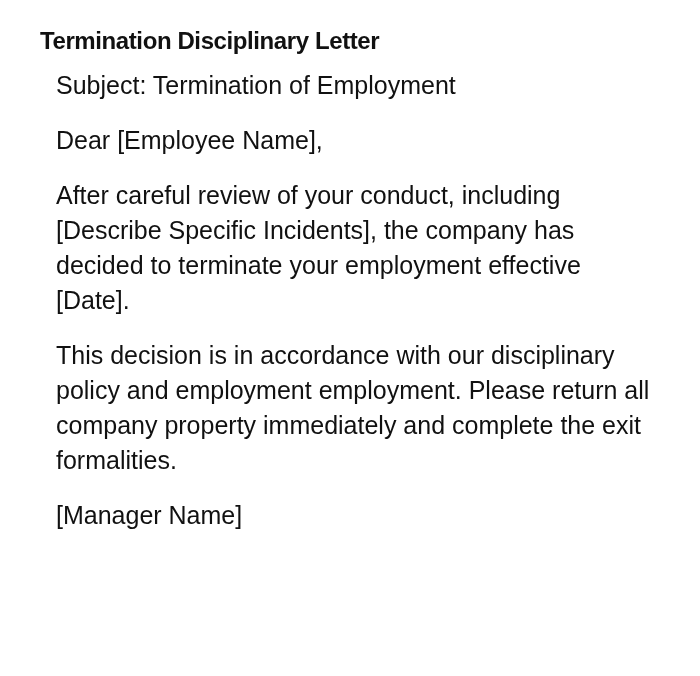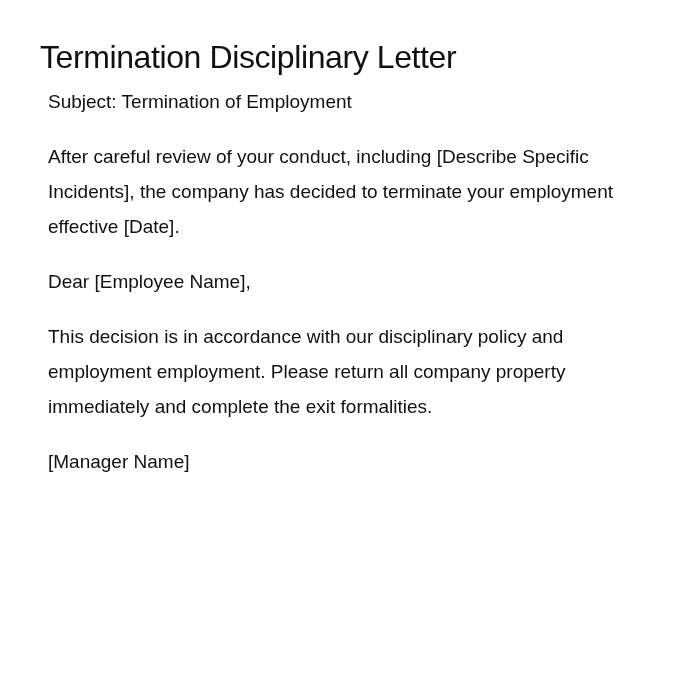--- a/index.html
+++ b/index.html
@@ -2,30 +2,30 @@
 <html><head>
   <meta charset="utf-8">
   <style>
     html, body { margin: 0; padding: 0; background: #ffffff; }
     body { width: 700px; height: 676px; overflow: hidden; position: relative; }
     .doc {
       position: absolute; left: 40px; top: 24px; width: 620px;
       font-family: "Liberation Sans", sans-serif; color: #111111;
     }
     .title {
-      font-weight: normal; font-size: 32px; line-height: 34px;
-      margin: 16px 0 10px 0; letter-spacing: -0.4px;
+      font-weight: bold; font-size: 24px; line-height: 34px;
+      margin: 0 0 10px 0; letter-spacing: -0.4px;
     }
     .para {
-      font-size: 19px; line-height: 35px; margin: 0 0 20px 8px;
+      font-size: 25px; line-height: 35px; margin: 0 0 20px 16px;
     }
   </style>
 </head>
 <body>
 
 <div class="doc">
   <h1 class="title">Termination Disciplinary Letter</h1>
   <p class="para">Subject: Termination of Employment</p>
+  <p class="para">Dear [Employee Name],</p>
   <p class="para">After careful review of your conduct, including [Describe Specific Incidents], the company has decided to terminate your employment effective [Date].</p>
-  <p class="para">Dear [Employee Name],</p>
   <p class="para">This decision is in accordance with our disciplinary policy and employment employment. Please return all company property immediately and complete the exit formalities.</p>
   <p class="para">[Manager Name]</p>
 </div>
 
 </body></html>

